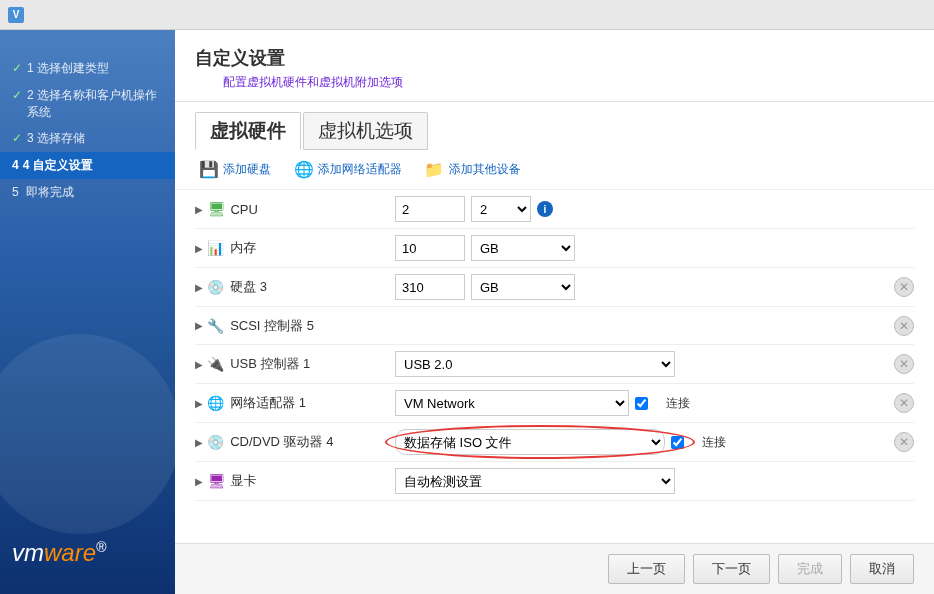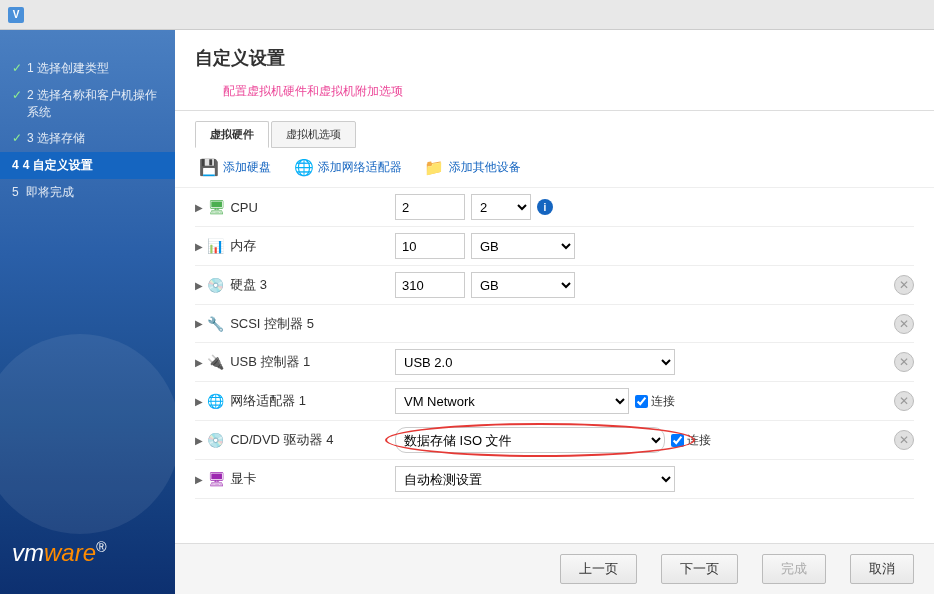--- a/index.html
+++ b/index.html
@@ -97,40 +97,40 @@
       overflow: hidden;
     }
     .content-header {
       padding: 16px 20px 10px;
       border-bottom: 1px solid #ddd;
     }
     .content-title {
       font-size: 18px;
       color: #333;
       font-weight: bold;
-      margin-bottom: 13px;
+      margin-bottom: 4px;
     }
     .content-subtitle {
       font-size: 12px;
-      color: #ec4899;
+      color: #6d28d9;
       padding-left: 28px;
     }
 
     
     .tabs {
       padding: 10px 20px 0;
       display: flex;
       gap: 2px;
     }
     .tab {
       padding: 5px 14px;
       border: 1px solid #ccc;
       background: #f5f5f5;
       cursor: pointer;
-      font-size: 11px;
+      font-size: 19px;
       color: #333;
       border-radius: 2px 2px 0 0;
     }
     .tab.active {
       background: white;
       border-bottom: 1px solid white;
       font-weight: bold;
     }
 
     
@@ -216,21 +216,21 @@
       border: 1px solid #bbb;
       border-radius: 50%;
       display: flex; align-items: center; justify-content: center;
       cursor: pointer;
       font-size: 14px;
       color: #888;
       margin-left: auto;
       flex-shrink: 0;
     }
     .connect-checkbox {
-      display: flex; align-items: center; gap: 3px;
+      display: flex; align-items: center; gap: 18px;
       font-size: 12px; color: #333;
       flex-shrink: 0;
     }
 
     
     .info-icon {
       width: 16px; height: 16px;
       background: #1565c0;
       border-radius: 50%;
       color: white;
@@ -255,21 +255,21 @@
       border-radius: 50%;
       pointer-events: none;
       z-index: 10;
     }
 
     
     .footer {
       padding: 10px 20px;
       display: flex;
       justify-content: flex-end;
-      gap: 24px;
+      gap: 8px;
       border-top: 1px solid #ddd;
       background: #f5f5f5;
     }
     .footer-btn {
       padding: 5px 18px;
       border: 1px solid #bbb;
       background: linear-gradient(180deg, #f8f8f8, #e8e8e8);
       cursor: pointer;
       font-size: 13px;
       color: #333;

